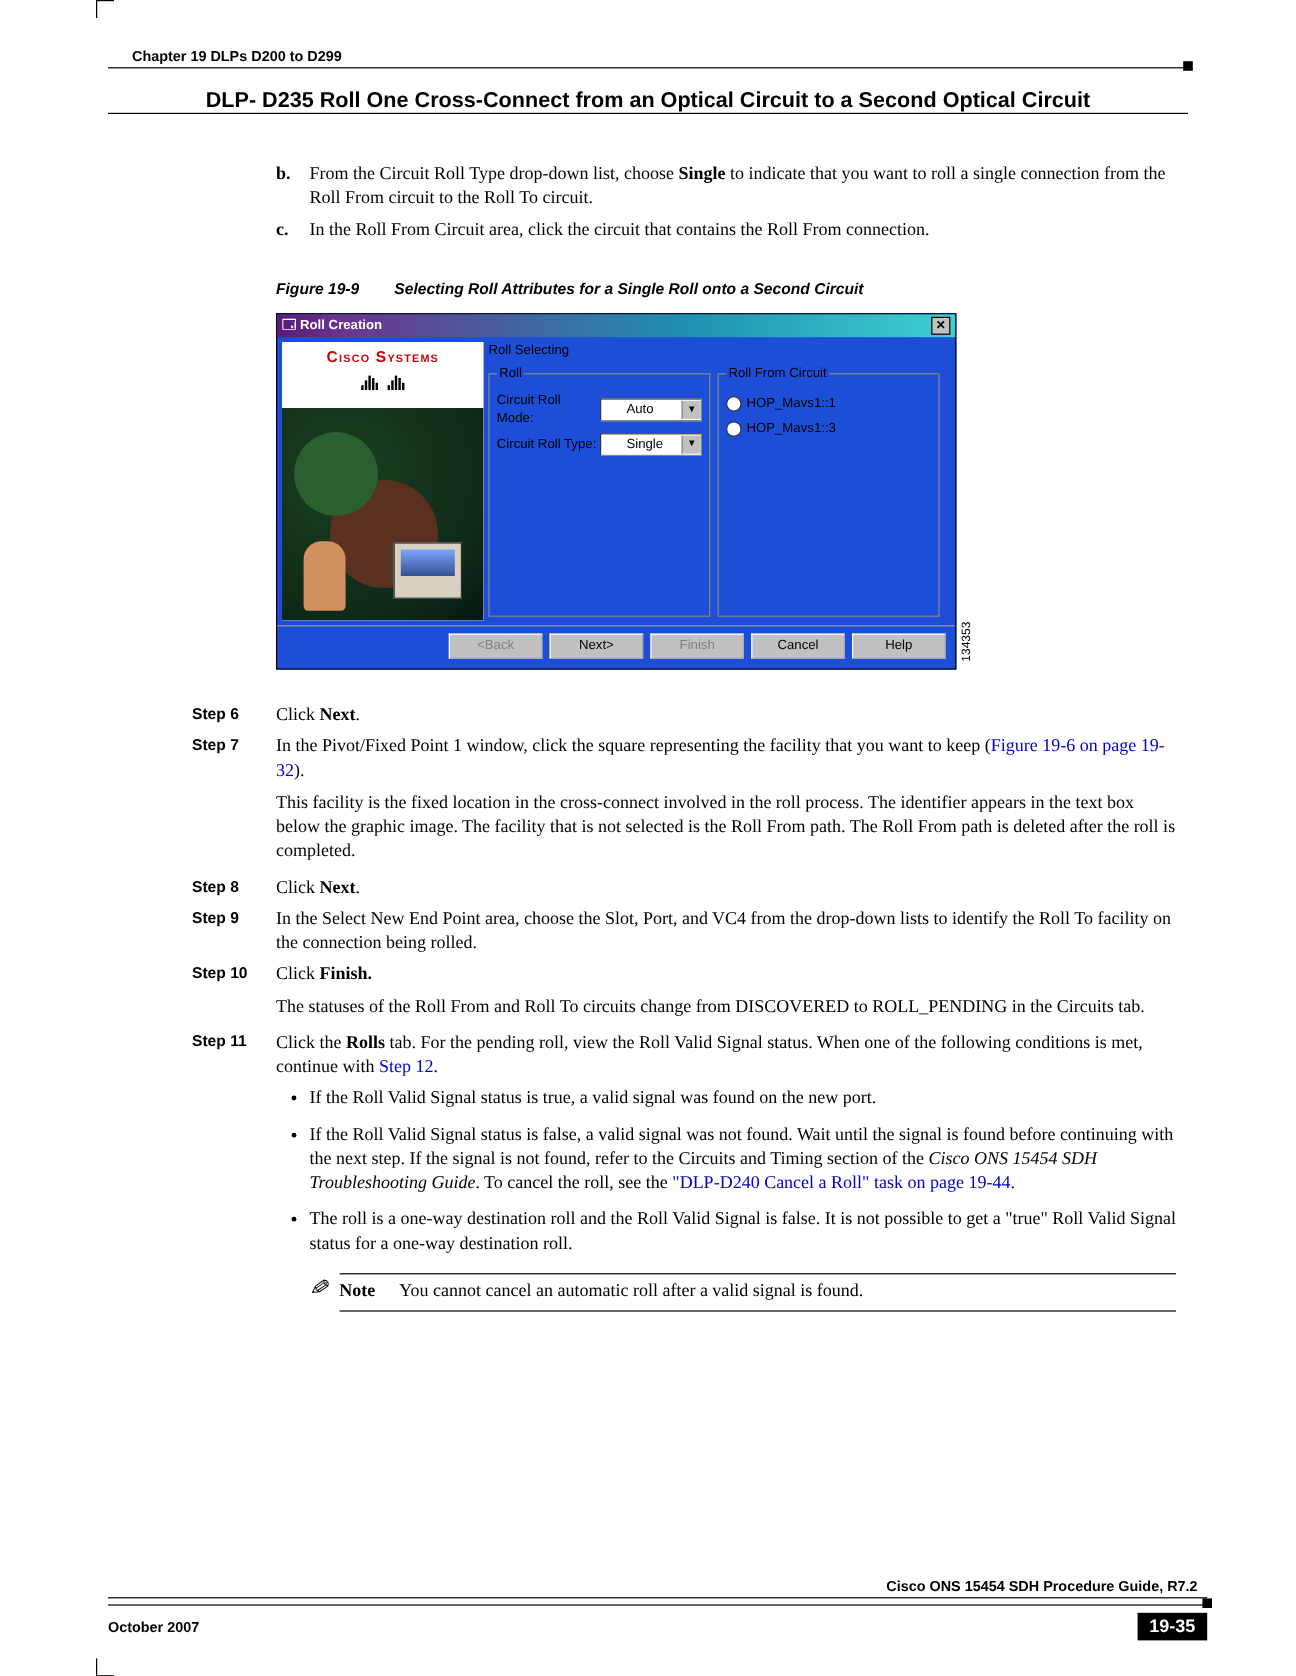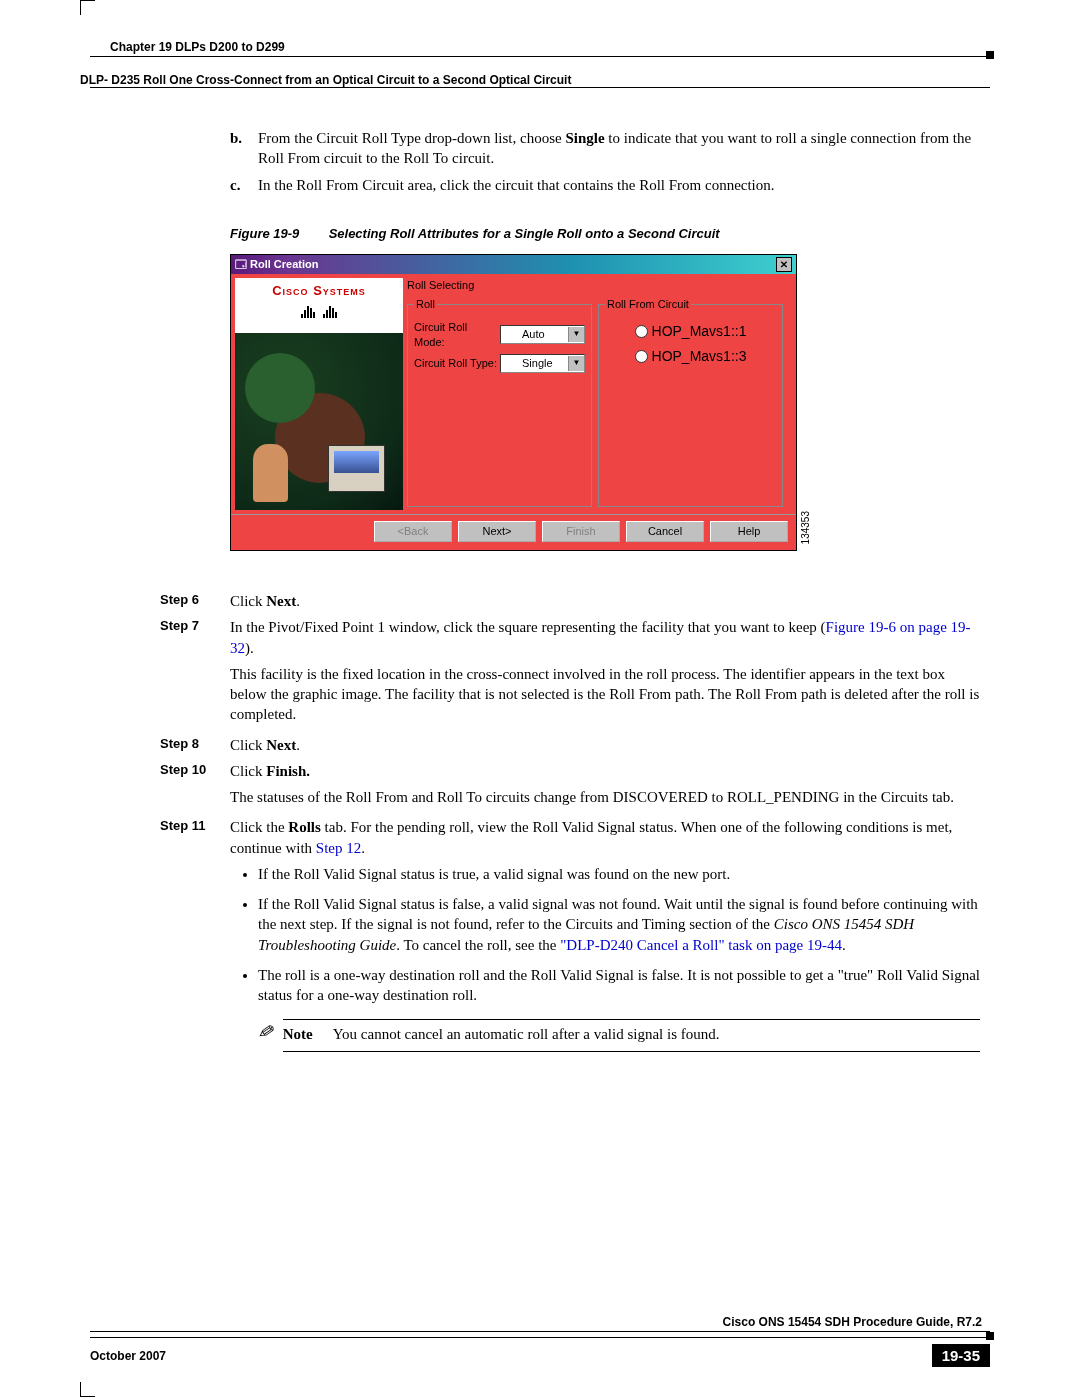--- a/index.html
+++ b/index.html
@@ -27,23 +27,23 @@
     width: 14px; height: 14px;
   }
   .hdr-chapter {
     font-family: Arial, Helvetica, sans-serif;
     font-size: 12px;
     font-weight: bold;
     margin: 10px 0 2px 30px;
   }
   .hdr-sub {
     font-family: Arial, Helvetica, sans-serif;
-    font-size: 12px;
-    font-weight: bold;
-    text-align: left;
+    font-size: 18px;
+    font-weight: bold;
+    text-align: center;
     margin-top: 10px;
   }
   .hdr-line-top {
     border-top: 1.5px solid #000;
     margin: 2px 10px 0 10px;
     position: relative;
     height: 6px;
   }
   .hdr-line-top::after {
     content: "";
@@ -91,23 +91,23 @@
     font-weight: bold;
     font-style: italic;
     margin: 30px 0 12px 0;
   }
   .fig-caption .figlabel { display:inline-block; width: 95px; }
 
   
   .dialog {
     width: 565px;
     border: 1px solid #000;
-    background: #ef4444;
+    background: #1d4ed8;
     position: relative;
-    margin-bottom: 40px;
+    margin-bottom: 28px;
   }
   .dlg-title {
     background: linear-gradient(to right, #5a1a7a 0%, #6a3590 10%, #1e90b0 60%, #3fd0d0 100%);
     color: #fff;
     font-family: Tahoma, Arial, sans-serif;
     font-size: 11px;
     font-weight: bold;
     padding: 2px 4px;
     display: flex;
     justify-content: space-between;
@@ -207,21 +207,21 @@
     height:17px;
     align-items:center;
     padding-left:21px;
     font-size:11px;
     justify-content:space-between;
   }
   .combo .arrow{
     width:15px;height:15px;background:#c0c0c0;border-left:1px solid #888;
     display:flex;align-items:center;justify-content:center;font-size:8px;
   }
-  .radio-row{display:flex;align-items:center;margin:6px 0;font-size:14px;gap:4px;justify-content:center;}
+  .radio-row{display:flex;align-items:center;margin:6px 0;font-size:11px;gap:4px;}
   .radio{width:11px;height:11px;border:1px solid #333;border-radius:50%;background:#fff;}
   .dlg-buttons{
     display:flex; justify-content:flex-end; gap:6px;
     padding:6px 8px 8px 0;
     border-top:1px solid #999;
   }
   .dlg-btn{
     font-family: Tahoma, Arial, sans-serif;
     font-size:11px;
     background:#c0c0c0;
@@ -258,21 +258,21 @@
     transform: scaleX(-1) rotate(-10deg);
     display:inline-block;
   }
   .note-col { flex:1; }
   .note-line { border-top:1px solid #000; margin-bottom:4px; }
   .note-row { display:flex; }
   .note-row .notelabel { font-weight:bold; width:50px; }
 
   
   .footer {
-    position:absolute; bottom:30px; left:80px; right:80px;
+    position:absolute; bottom:30px; left:80px; right:64px;
   }
   .foot-line-top { border-top:1px solid #000; margin:0 10px;}
   .foot-line-bot {
     border-top:1.5px solid #000; margin:5px 10px 0 10px; position:relative; height:6px;
   }
   .foot-line-bot::after {
     content:""; position:absolute; right:-4px; top:-6px;
     width:8px;height:8px;background:#000;
   }
   .foot-guide {
@@ -416,20 +416,24 @@
     </div>
     <div class="para">This facility is the fixed location in the cross-connect involved in the roll process. The identifier appears in the text box below the graphic image. The facility that is not selected is the Roll From path. The Roll From path is deleted after the roll is completed.</div>
 
     <div class="step-row">
       <div class="label">Step 8</div>
       <div>
         <span>Click </span><span class="bold">Next</span><span>.</span>
       </div>
     </div>
 
+    <div class="step-row">
+      <div class="label">Step 9</div>
+      <div>In the Select New End Point area, choose the Slot, Port, and VC4 from the drop-down lists to identify the Roll To facility on the connection being rolled.</div>
+    </div>
 
     <div class="step-row">
       <div class="label">Step 10</div>
       <div>
         <span>Click </span><span class="bold">Finish.</span>
       </div>
     </div>
     <div class="para">The statuses of the Roll From and Roll To circuits change from DISCOVERED to ROLL_PENDING in the Circuits tab.</div>
 
     <div class="step-row">

